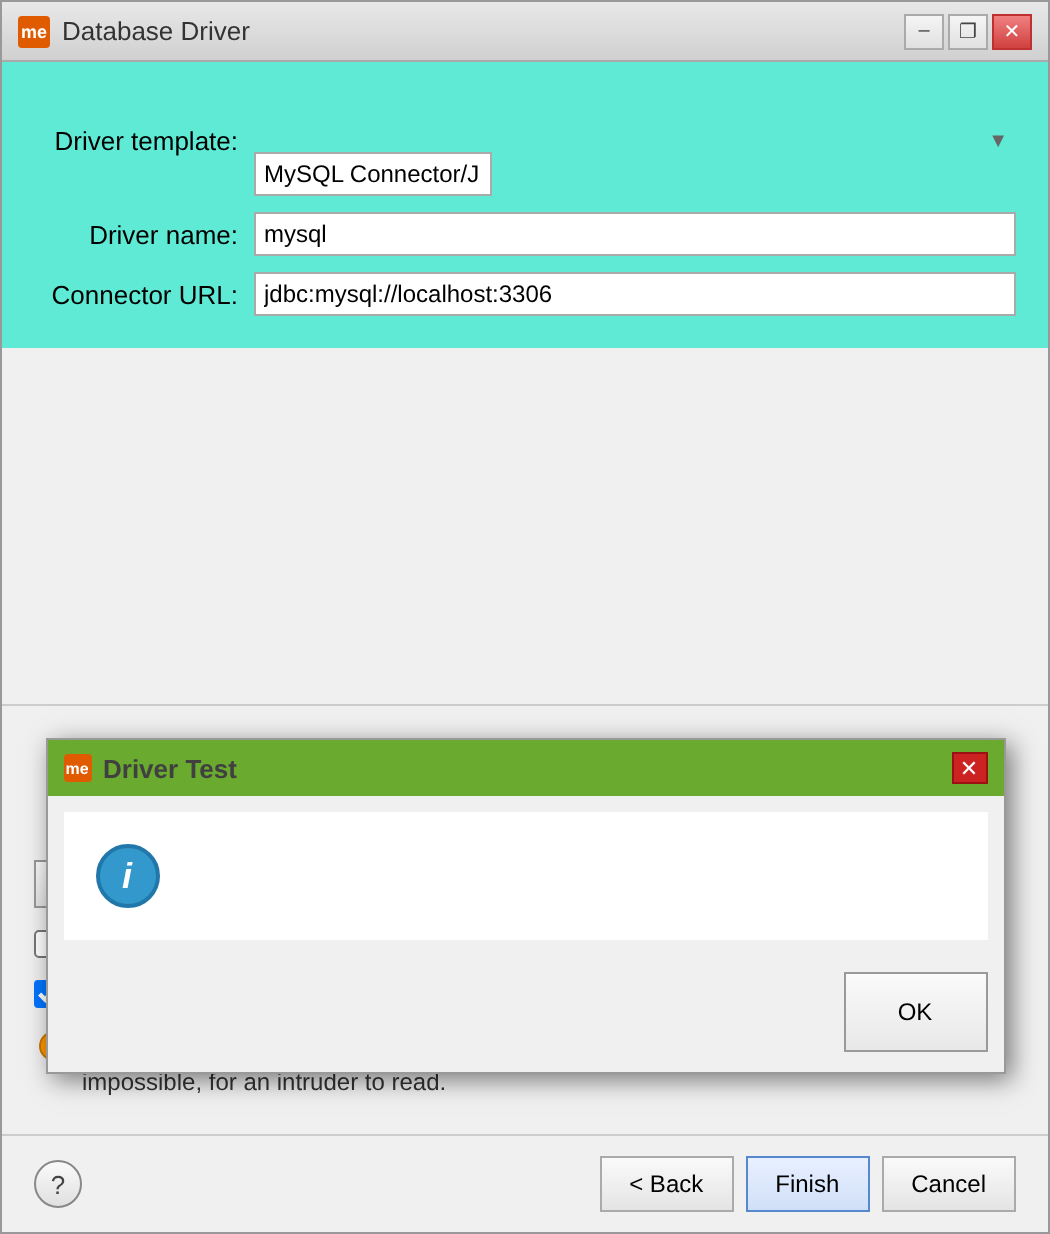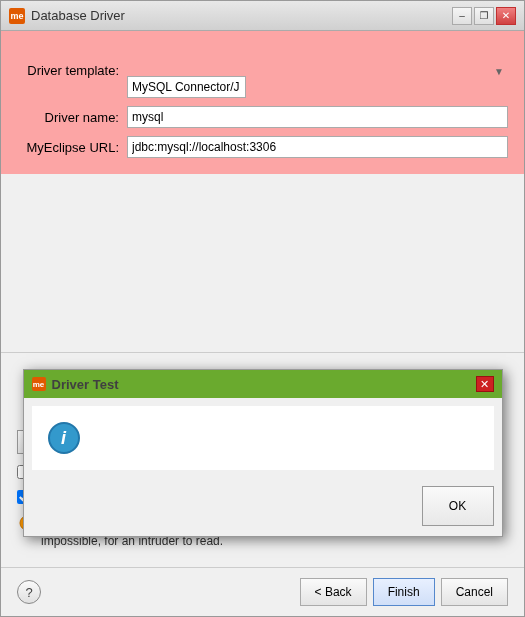--- a/index.html
+++ b/index.html
@@ -107,21 +107,21 @@
       margin-bottom: 4px;
     }
 
     .header-text p {
       font-size: 12px;
       color: #555;
     }
 
     
     .form-section {
-      background: #fca5a5;
+      background: #5eead4;
       padding: 12px 16px 8px 16px;
     }
 
     .form-row {
       display: flex;
       align-items: center;
       margin-bottom: 8px;
     }
 
     .form-label {
@@ -444,21 +444,21 @@
             <option>MySQL Connector/J</option>
           </select>
           <span class="select-arrow">▼</span>
         </div>
       </div>
       <div class="form-row">
         <label class="form-label">Driver name:</label>
         <input class="form-input" type="text" value="mysql" style="">
       </div>
       <div class="form-row">
-        <label class="form-label">MyEclipse URL:</label>
+        <label class="form-label">Connector URL:</label>
         <input class="form-input" type="text" value="jdbc:mysql://localhost:3306" style="">
       </div>
     </div>
 
     <div class="window-relative">
 
       <div class="modal-overlay">
         <div class="modal-window">
           <div class="modal-title-bar">
             <div class="modal-title-left">

